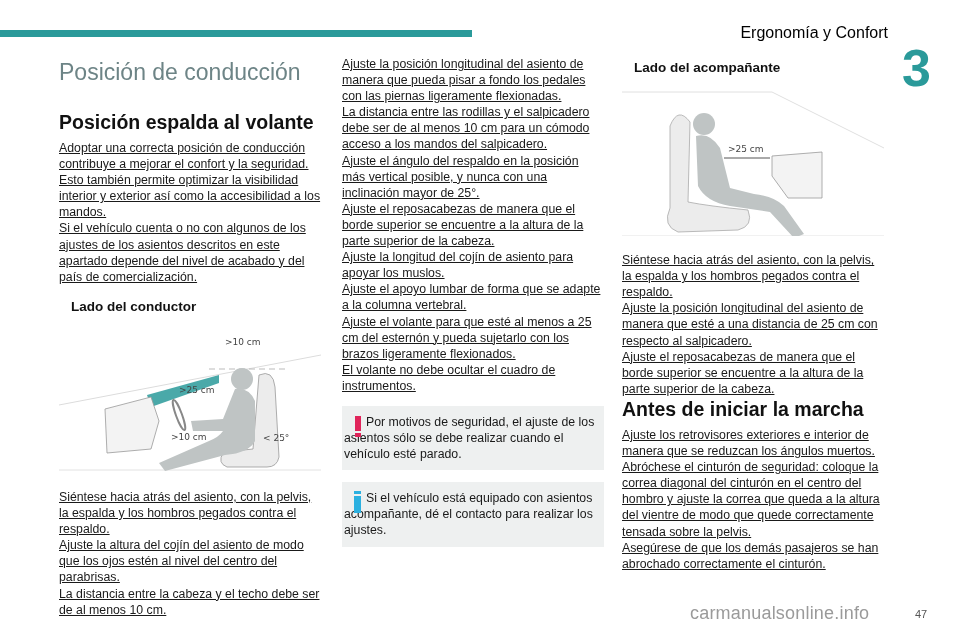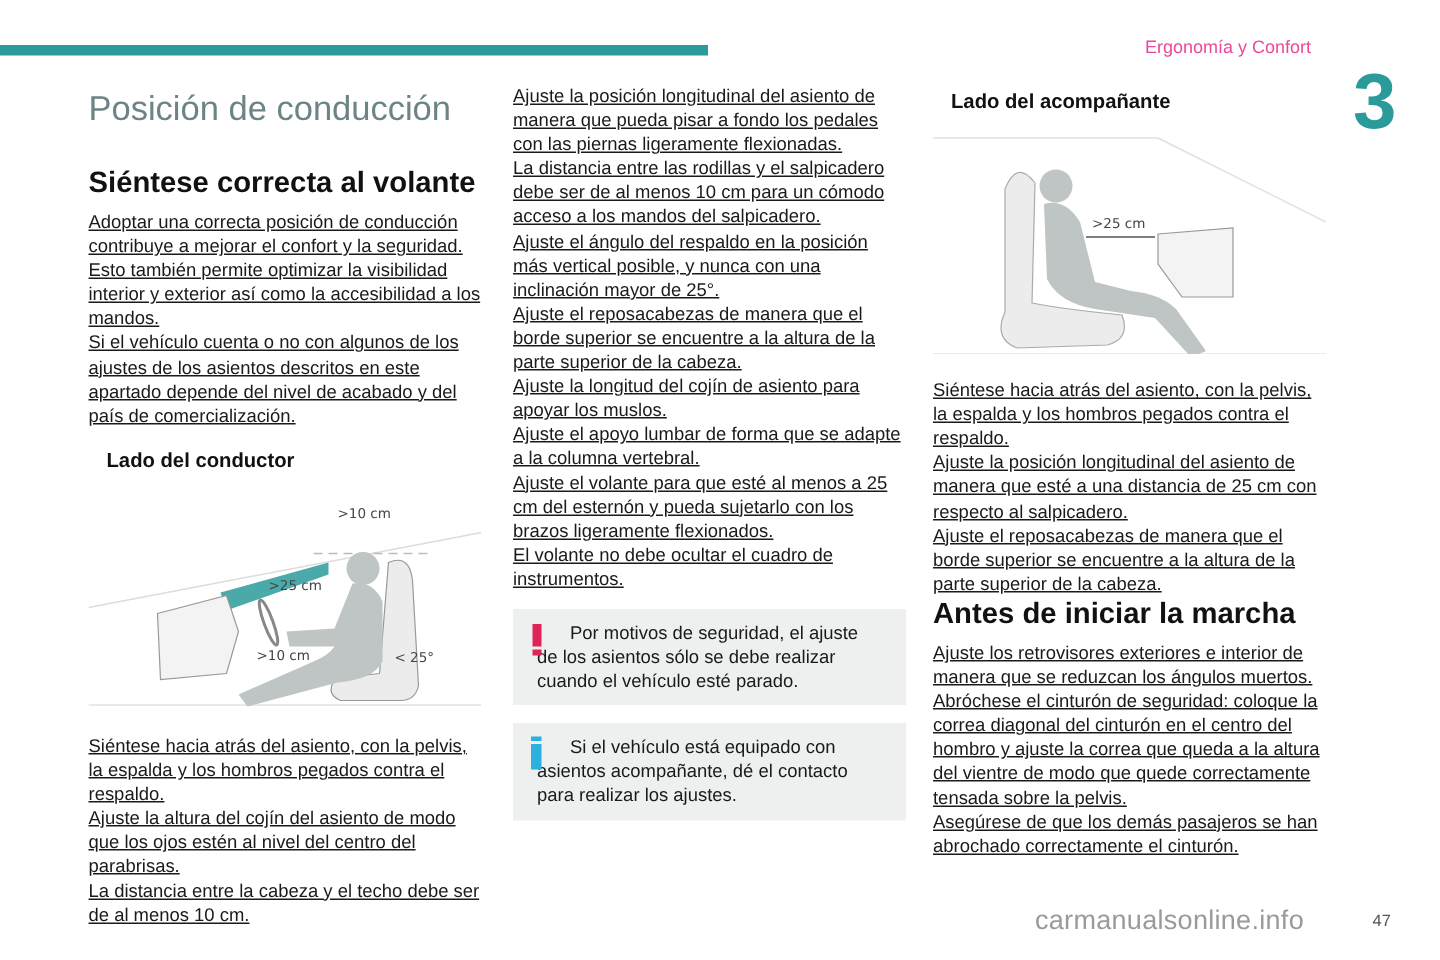--- a/index.html
+++ b/index.html
@@ -1,50 +1,50 @@
 <!DOCTYPE html>
 <html><head>
 <meta charset="utf-8">
 <style>
   * { box-sizing: border-box; margin: 0; padding: 0; }
   html, body { width: 960px; height: 640px; background: #ffffff; overflow: hidden; }
   body { position: relative; font-family: "Liberation Sans", sans-serif; color: #1a1a1a; }
   .top-bar { position: absolute; left: 0; top: 30px; width: 472px; height: 7px; background: #2a9a9a; }
-  .chapter-name { position: absolute; right: 86px; top: 24px; font-size: 12px; color: #ec4899; }
+  .chapter-name { position: absolute; right: 72px; top: 24px; font-size: 16px; color: #000000; }
   .chapter-num { position: absolute; left: 902px; top: 42px; font-size: 52px; font-weight: bold; color: #2a9a9a; line-height: 1; }
   .col { position: absolute; top: 56px; width: 262px; font-size: 12.3px; line-height: 16.1px; }
   .col1 { left: 59px; }
   .col2 { left: 342px; }
   .col3 { left: 622px; }
   .page-title { font-size: 23px; color: #6d8486; font-weight: normal; margin-top: 2px; margin-bottom: 24px; line-height: 28px; }
   .h2 { font-size: 19.5px; font-weight: bold; color: #111; margin-bottom: 6px; line-height: 24px; }
   .h3 { font-size: 13.5px; font-weight: bold; color: #111; margin: 14px 12px 10px; }
   .para { white-space: pre-line; text-decoration: underline; }
   .figure { width: 262px; background: #fff; position: relative; text-decoration: underline; }
   .fig-driver { height: 148px; margin-bottom: 16px; }
   .fig-pass { height: 150px; margin-bottom: 16px; }
-  .note { background: #eef0f0; padding: 8px 16px; margin-top: 12px; position: relative; }
+  .note { background: #eef0f0; padding: 8px 2px; margin-top: 12px; position: relative; }
   .note .text { text-indent: 22px; white-space: pre-line; }
   .info-bar { position: absolute; left: 12px; top: 14px; width: 7px; height: 17px; background: #2bb0e0; }
   .info-dot { position: absolute; left: 12px; top: 9px; width: 7px; height: 3px; background: #2bb0e0; }
   .warn-bar { position: absolute; left: 13px; top: 10px; width: 6px; height: 15px; background: #e0245a; }
   .warn-dot { position: absolute; left: 13px; top: 27px; width: 6px; height: 4px; background: #e0245a; }
   .watermark { position: absolute; left: 690px; top: 603px; font-size: 18px; color: #9a9a9a; letter-spacing: 0.2px; }
   .page-num { position: absolute; left: 915px; top: 608px; font-size: 11px; color: #555; }
 </style>
 </head>
 <body>
 
 <div class="top-bar"></div>
 <div class="chapter-name">Ergonomía y Confort</div>
 <div class="chapter-num">3</div>
 
 <div class="col col1">
   <div class="page-title">Posición de conducción</div>
-  <div class="h2">Siéntese correcta al volante</div>
+  <div class="h2">Posición espalda al volante</div>
   <div class="para">Adoptar una correcta posición de conducción contribuye a mejorar el confort y la seguridad.
 Esto también permite optimizar la visibilidad interior y exterior así como la accesibilidad a los mandos.
 Si el vehículo cuenta o no con algunos de los ajustes de los asientos descritos en este apartado depende del nivel de acabado y del país de comercialización.</div>
   <div class="h3">Lado del conductor</div>
   <div class="figure fig-driver">
     <svg width="262" height="148" viewBox="0 0 262 148">
       <line x1="0" y1="80" x2="262" y2="30" stroke="#dcdcdc" stroke-width="1"></line>
       <line x1="0" y1="145" x2="262" y2="145" stroke="#e2e2e2" stroke-width="1"></line>
       <line x1="150" y1="44" x2="230" y2="44" stroke="#bbb" stroke-width="1" stroke-dasharray="6,4"></line>
       <polygon points="88,70 160,50 160,58 92,82" fill="#2a9a9a" opacity="0.85"></polygon>

